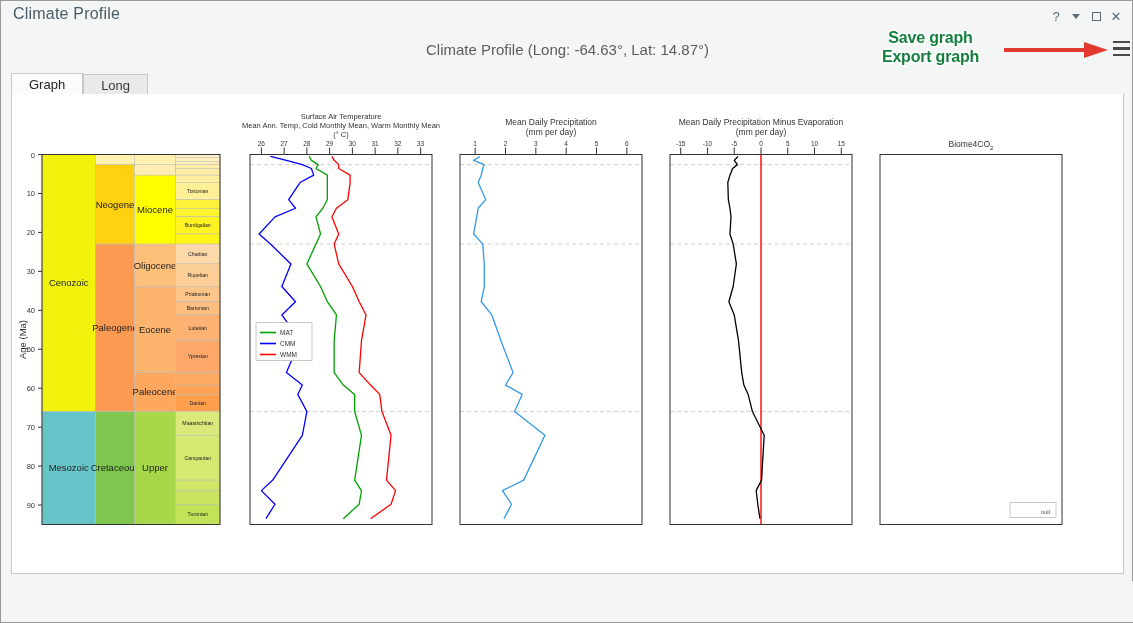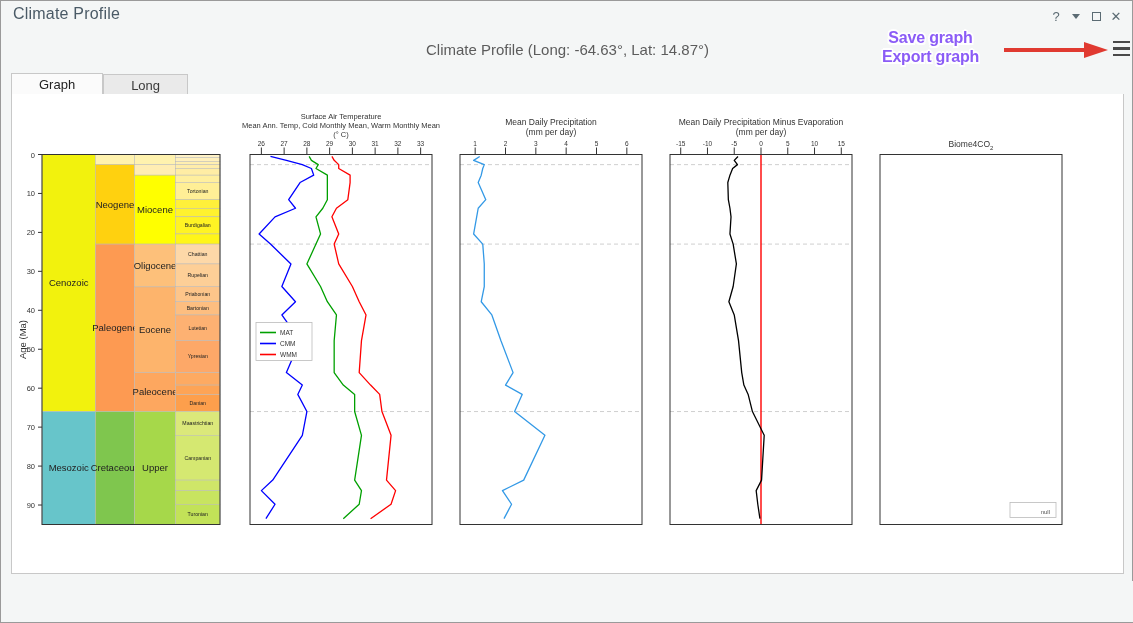--- a/index.html
+++ b/index.html
@@ -29,38 +29,38 @@
   .caret{width:0;height:0;border-left:4px solid transparent;border-right:4px solid transparent;border-top:5px solid #5b6b73;display:block;}
 
   .header-title{
     position:absolute;left:0;top:40px;width:1133px;text-align:center;
     font-size:15px;color:#5c5c5c;
   }
 
   
   .annot{
     position:absolute;left:862px;top:27px;width:135px;text-align:center;
-    font-size:16px;font-weight:bold;color:#8b5cf6;line-height:19px;
+    font-size:16px;font-weight:bold;color:#15803d;line-height:19px;
     text-shadow:
       -1.5px -1.5px 0 #fff, 1.5px -1.5px 0 #fff,
       -1.5px 1.5px 0 #fff, 1.5px 1.5px 0 #fff,
       0 -1.6px 0 #fff, 0 1.6px 0 #fff, -1.6px 0 0 #fff, 1.6px 0 0 #fff;
     letter-spacing:-0.2px;
   }
   .arrow{position:absolute;left:1003px;top:40px;width:105px;height:18px;}
   .hamburger{
     position:absolute;left:1112px;top:40px;width:17px;height:15px;
     display:flex;flex-direction:column;justify-content:space-between;cursor:pointer;
   }
   .hamburger i{display:block;height:2.3px;background:#4a4a4a;width:100%;}
 
   
   .tabs{position:absolute;left:10px;top:72px;height:22px;display:flex;align-items:flex-end;}
   .tab{
-    height:21px;padding:0 27px;display:flex;align-items:center;font-size:13px;
+    height:21px;padding:0 17px;display:flex;align-items:center;font-size:13px;
     color:#3a3a3a;border:1px solid #c8c8c8;border-bottom:none;background:#eaeaea;
     box-sizing:border-box;cursor:pointer;
   }
   .tab.active{background:#fbfbfb;height:22px;color:#222;}
 
   .panel{
     position:absolute;left:10px;top:93px;width:1113px;height:480px;
     background:#fff;border:1px solid #c8c8c8;border-top:none;box-sizing:border-box;
   }
 

